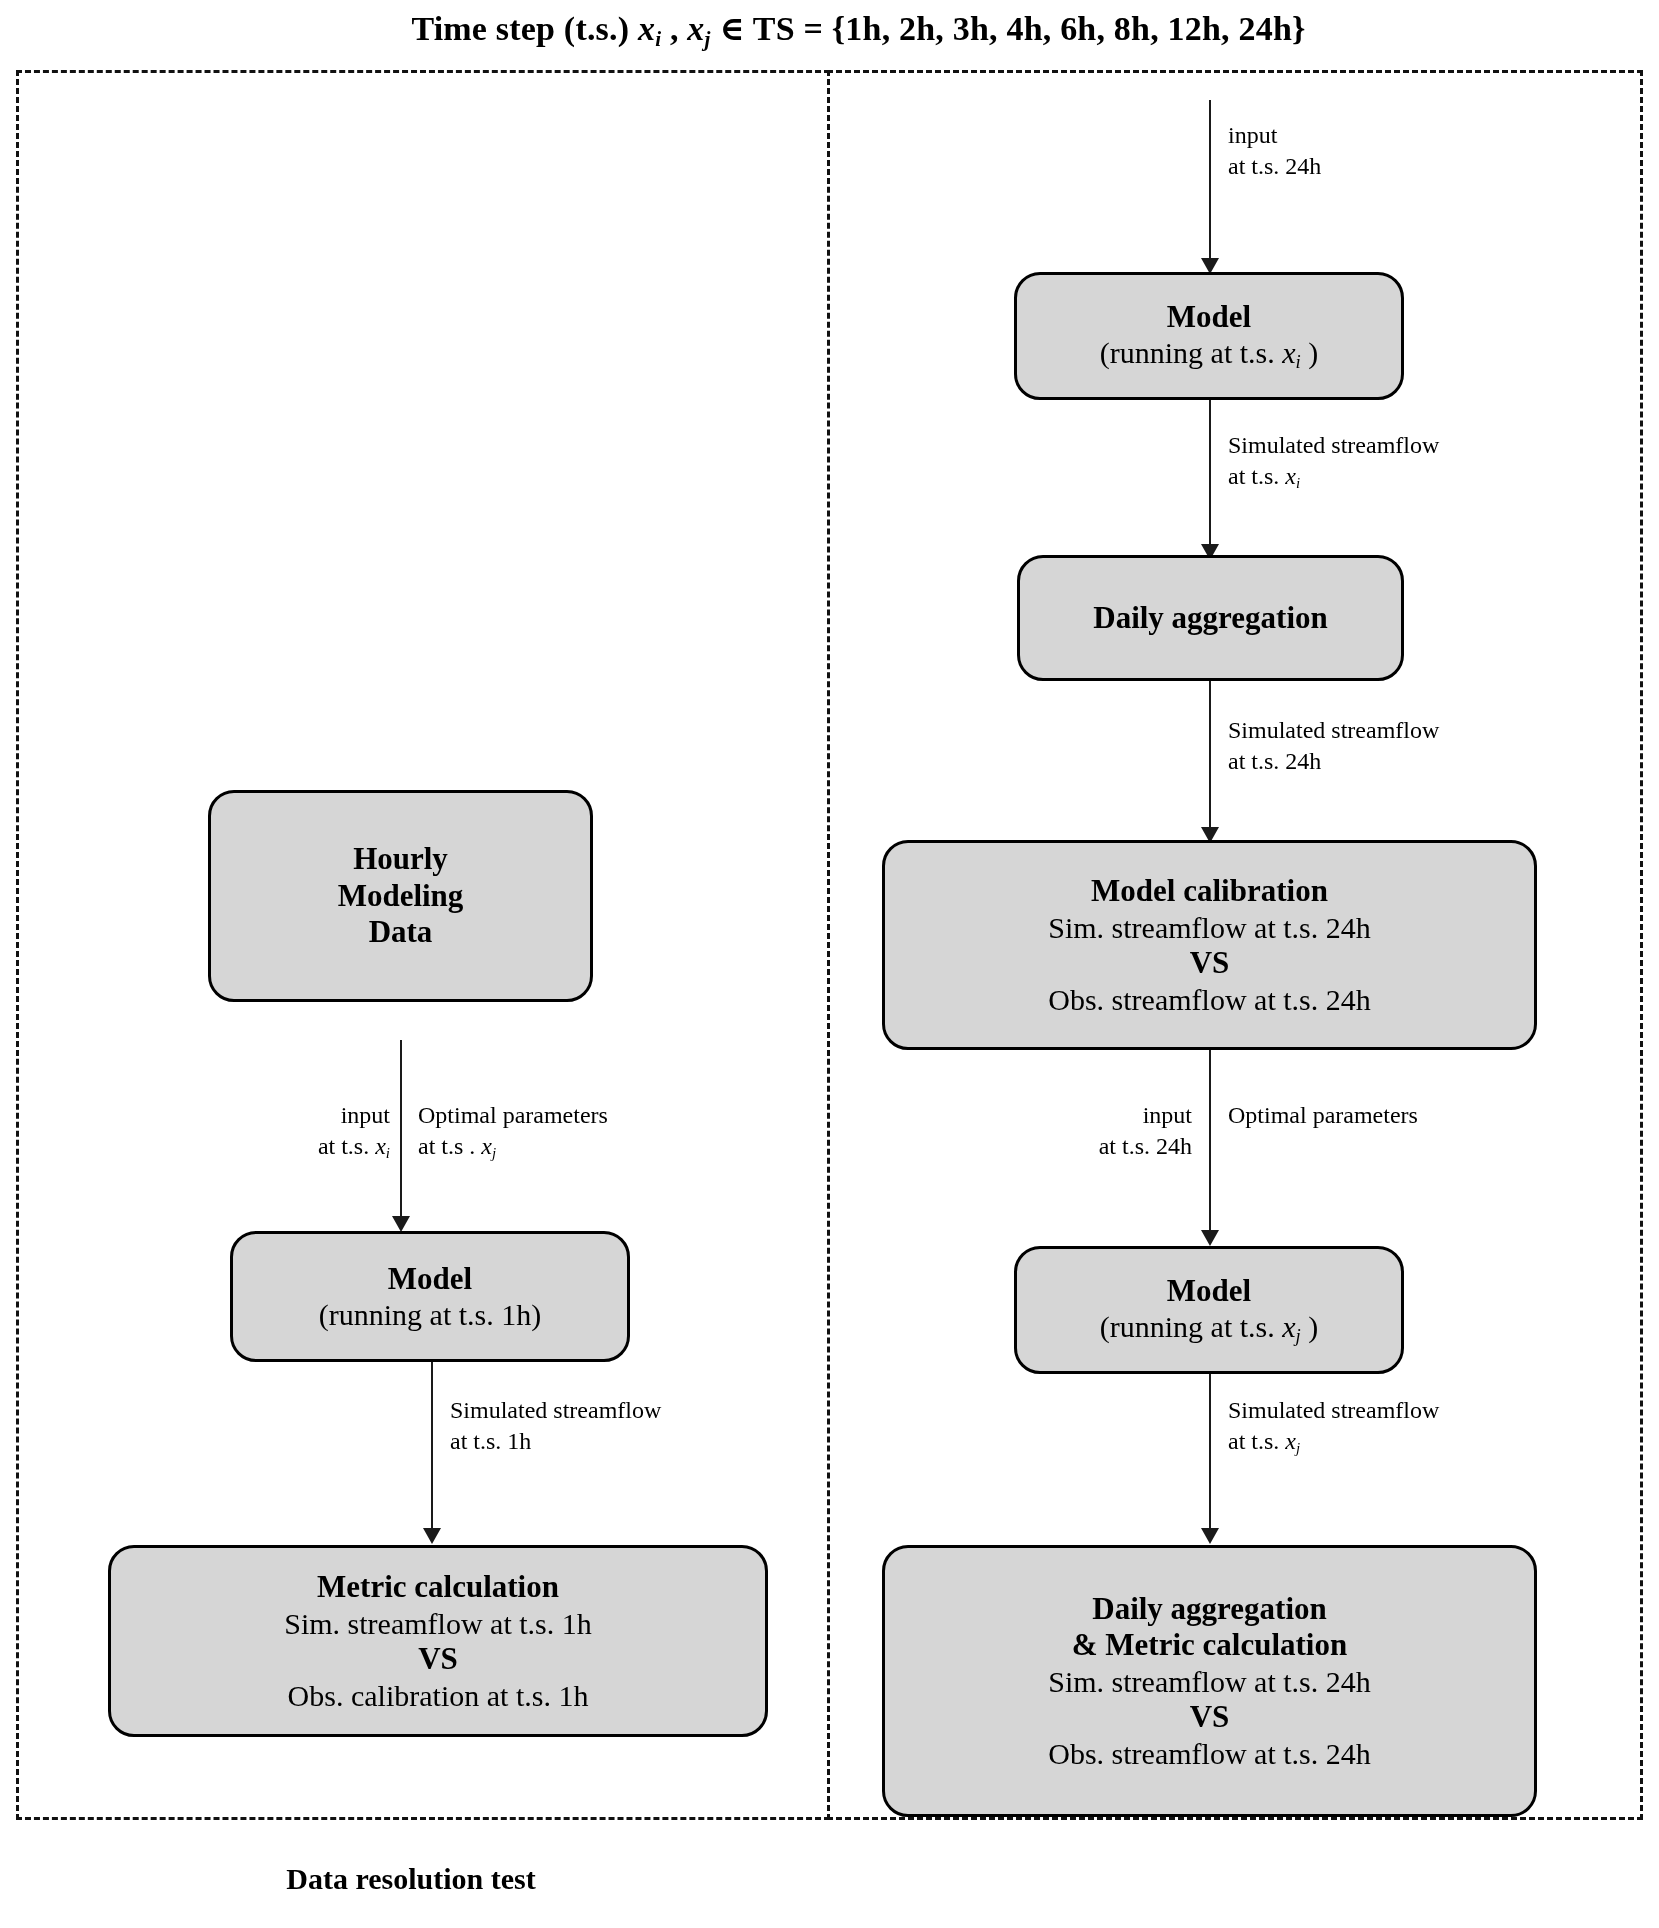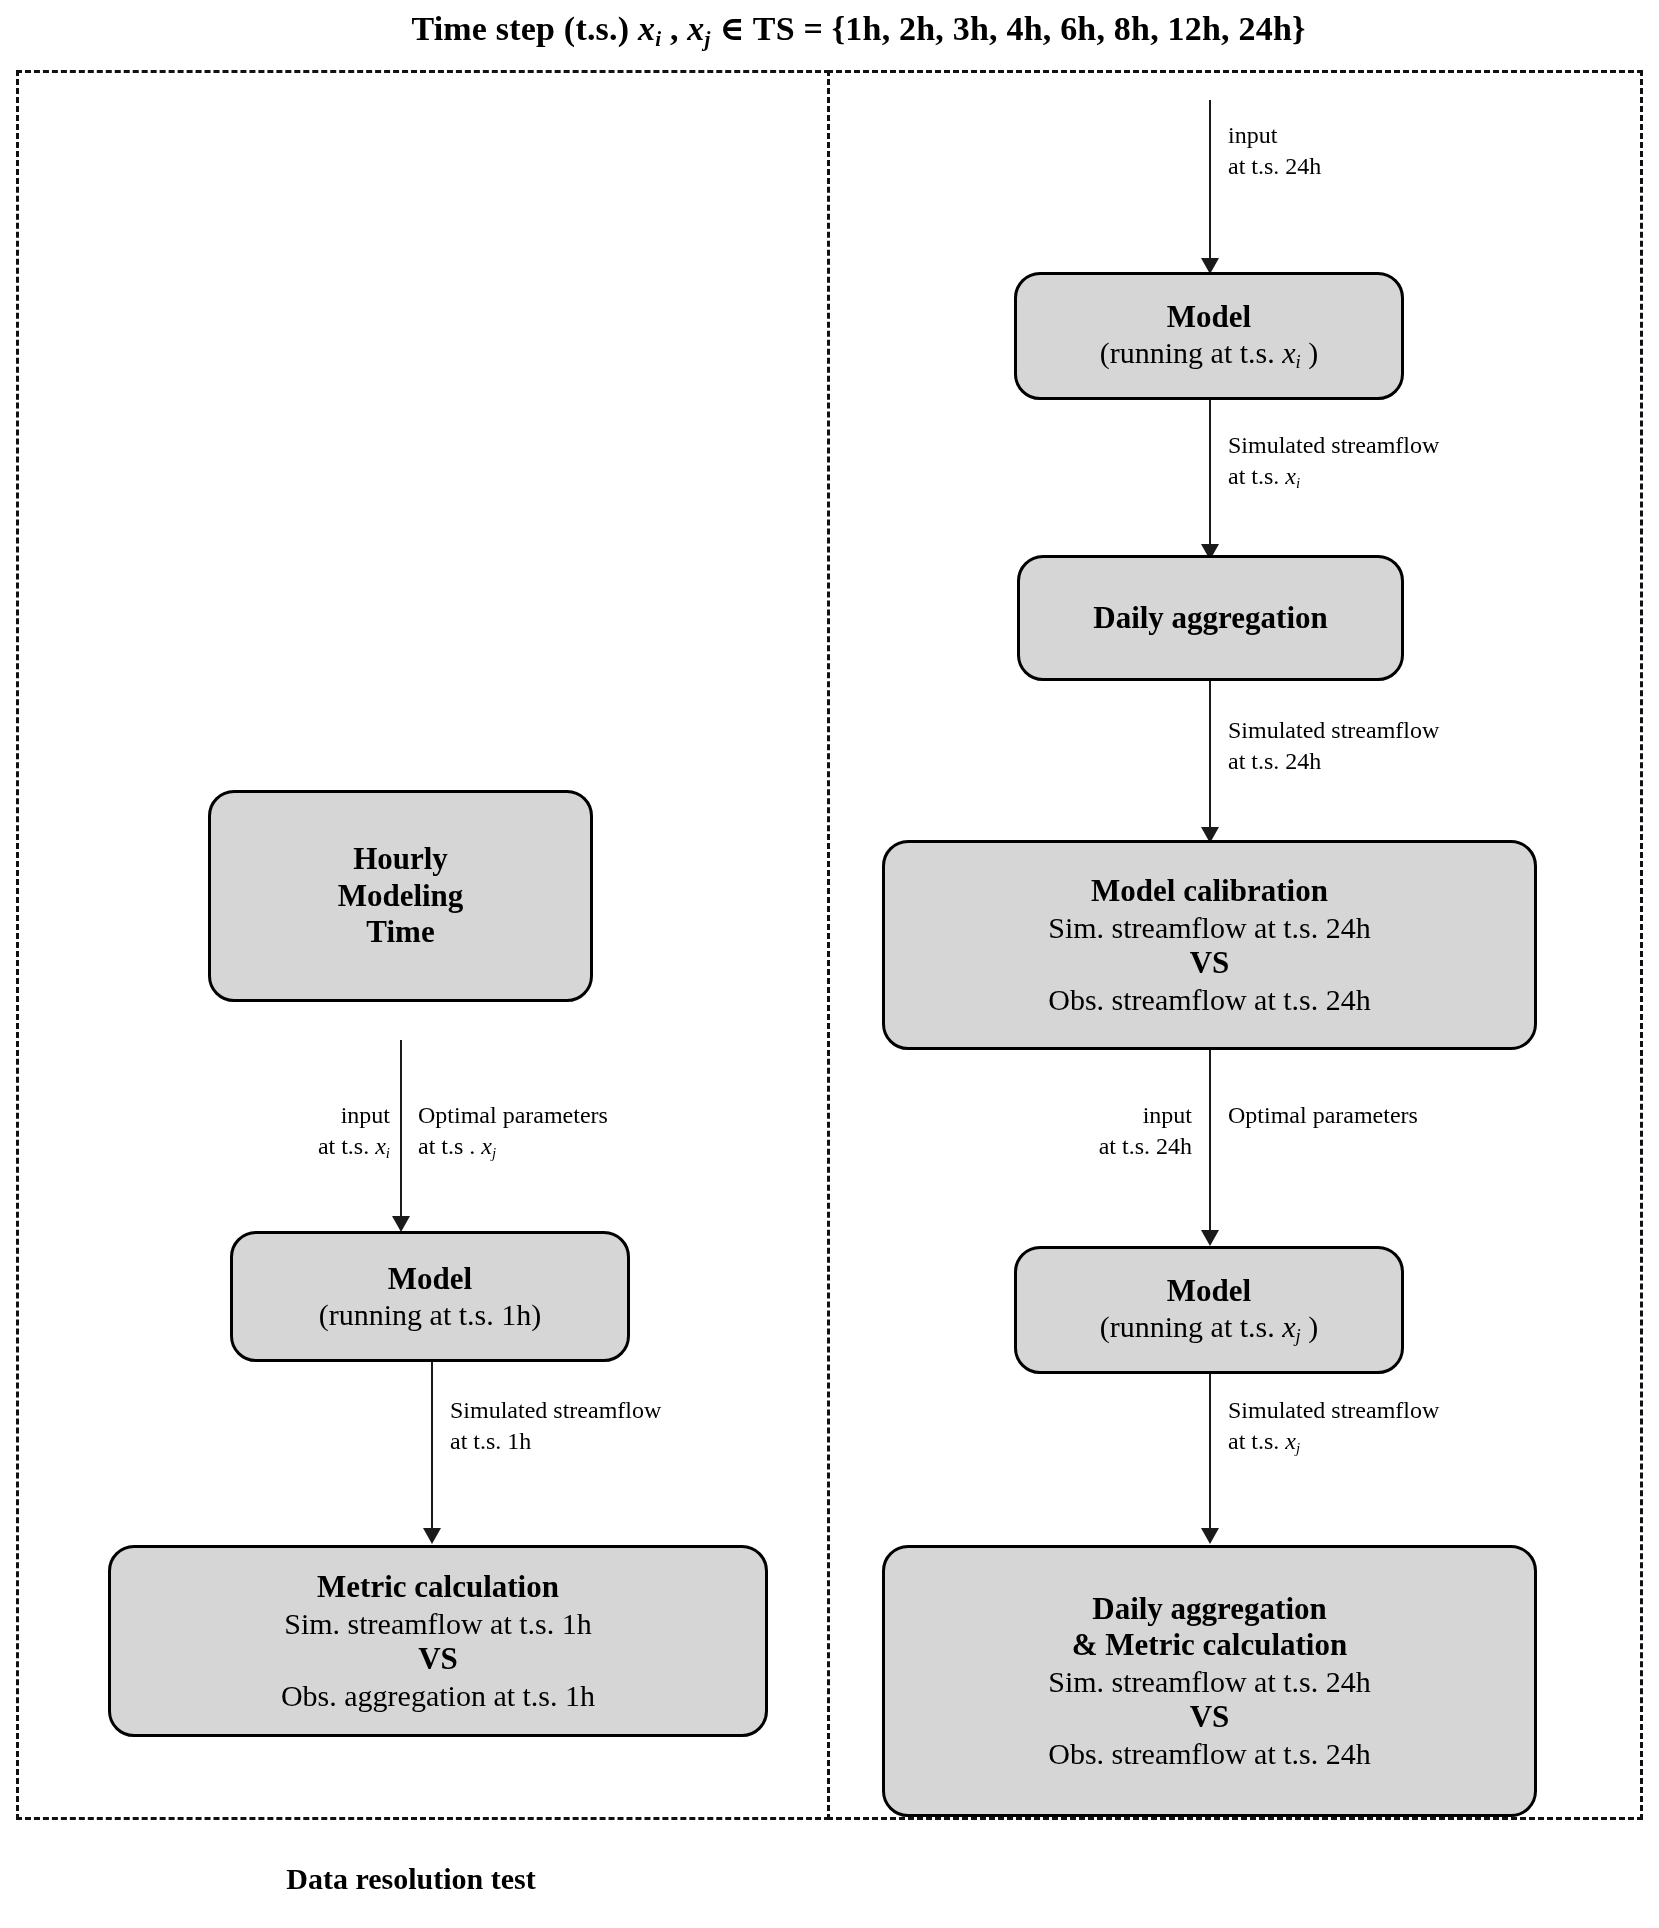--- a/index.html
+++ b/index.html
@@ -105,21 +105,21 @@
   <div class="title">
     <span>Time step (t.s.) </span><span class="var"><span>x</span><sub>i</sub></span><span> , </span><span class="var"><span>x</span><sub>j</sub></span><span> ∈ TS = {1h, 2h, 3h, 4h, 6h, 8h, 12h, 24h}</span>
   </div>
 
   <div class="panel panel-left"></div>
   <div class="panel panel-right"></div>
 
   <div class="box" style="left:208px; top:790px; width:385px; height:212px;">
     <span class="ln b">Hourly</span>
     <span class="ln b">Modeling</span>
-    <span class="ln b">Time</span>
+    <span class="ln b">Data</span>
   </div>
 
   <div class="vline" style="left:400px; top:1040px; height:182px;"></div>
   <div class="arrowhead" style="left:392px; top:1216px;"></div>
 
   <div class="elabel left-of" style="left:170px; top:1100px; width:220px;">
     <div>input</div>
     <div>
       <span>at t.s. </span><span class="var"><span>x</span><sub>i</sub></span>
     </div>
@@ -142,21 +142,21 @@
 
   <div class="elabel right-of" style="left:450px; top:1395px; width:340px;">
     <div>Simulated streamflow</div>
     <div>at t.s. 1h</div>
   </div>
 
   <div class="box" style="left:108px; top:1545px; width:660px; height:192px;">
     <span class="ln b">Metric calculation</span>
     <span class="ln n">Sim. streamflow at t.s. 1h</span>
     <span class="ln b">VS</span>
-    <span class="ln n">Obs. aggregation at t.s. 1h</span>
+    <span class="ln n">Obs. calibration at t.s. 1h</span>
   </div>
 
   <div class="vline" style="left:1209px; top:100px; height:163px;"></div>
   <div class="arrowhead" style="left:1201px; top:258px;"></div>
 
   <div class="elabel right-of" style="left:1228px; top:120px; width:280px;">
     <div>input</div>
     <div>at t.s. 24h</div>
   </div>
 

